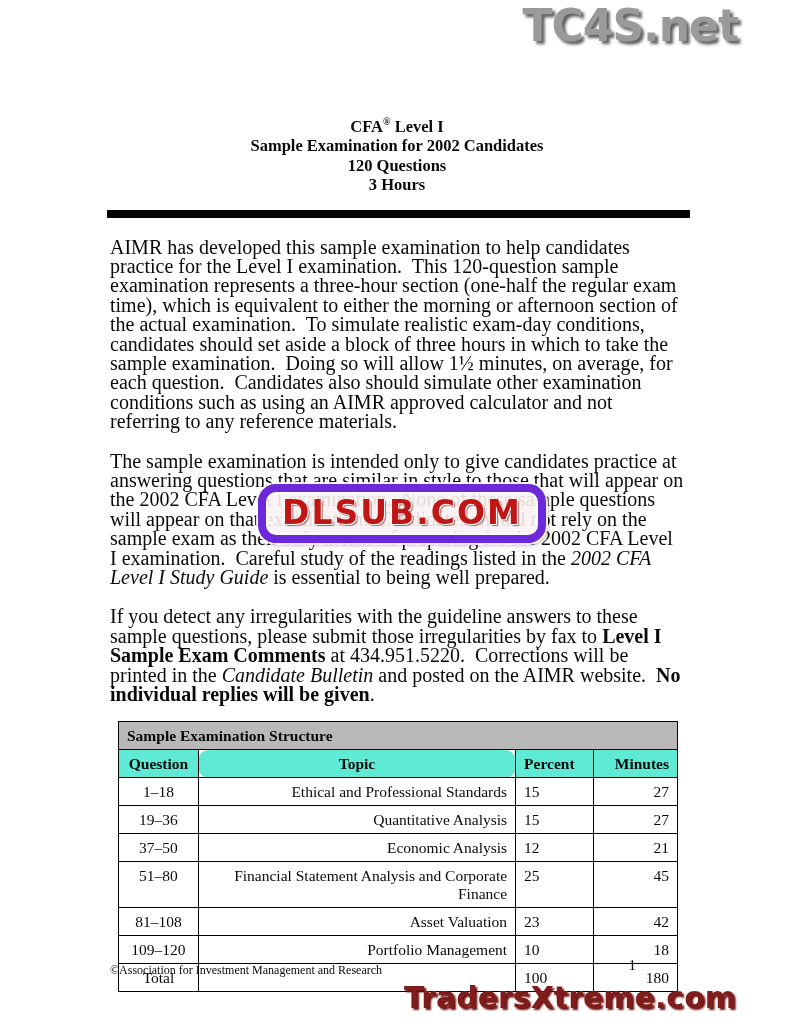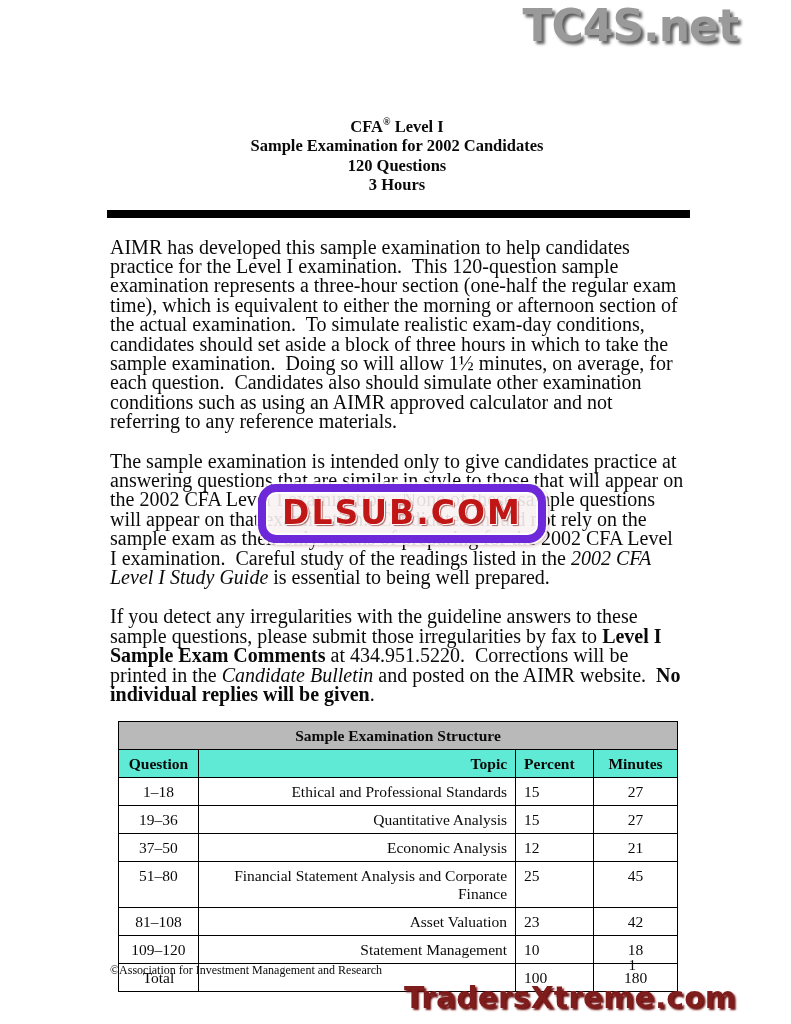--- a/index.html
+++ b/index.html
@@ -75,28 +75,28 @@
     font-size:15.5px;
   }
   table.exam td, table.exam th {
     border:1px solid #000;
     padding:4.5px 8px;
     vertical-align:top;
   }
   .tbl-title {
     background:#b9b9b9;
     font-weight:bold;
-    text-align:center;
+    text-align:left;
   }
   .hdr { background:#5eead4; font-weight:bold; }
   .c-q { width:80px;  text-align:center; }
   .c-t { width:318px; text-align:right; }
   .c-p { width:78px;  text-align:left; }
-  .c-m { width:84px;  text-align:center; }
-  th.c-t { text-align:right; }
+  .c-m { width:84px;  text-align:right; }
+  th.c-t { text-align:center;border-radius:11px; }
   
   .footer-copy {
     position:absolute; left:110px; top:963px;
     font-size:12px;
   }
   .footer-page {
     position:absolute; right:108px; top:957px;
     font-size:15px;
   }
 </style>
@@ -160,21 +160,21 @@
         <td class="c-m">45</td>
       </tr>
       <tr>
         <td class="c-q">81–108</td>
         <td class="c-t">Asset Valuation</td>
         <td class="c-p">23</td>
         <td class="c-m">42</td>
       </tr>
       <tr>
         <td class="c-q">109–120</td>
-        <td class="c-t">Statement Management</td>
+        <td class="c-t">Portfolio Management</td>
         <td class="c-p">10</td>
         <td class="c-m">18</td>
       </tr>
       <tr>
         <td class="c-q">Total</td>
         <td class="c-t"></td>
         <td class="c-p">100</td>
         <td class="c-m">180</td>
       </tr>
     </tbody>

